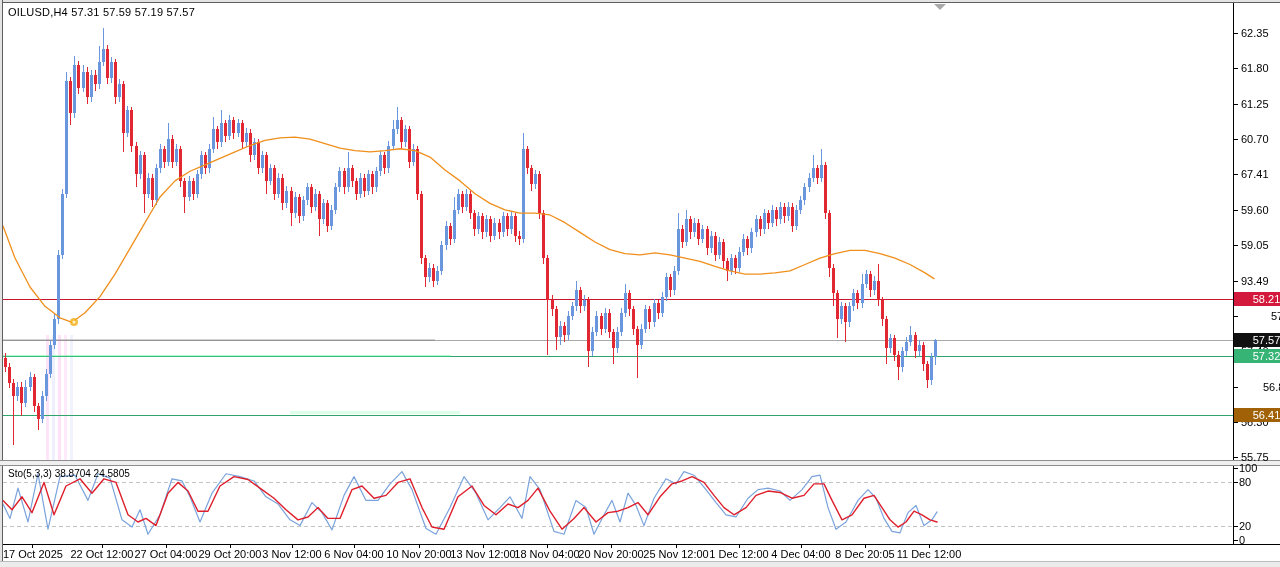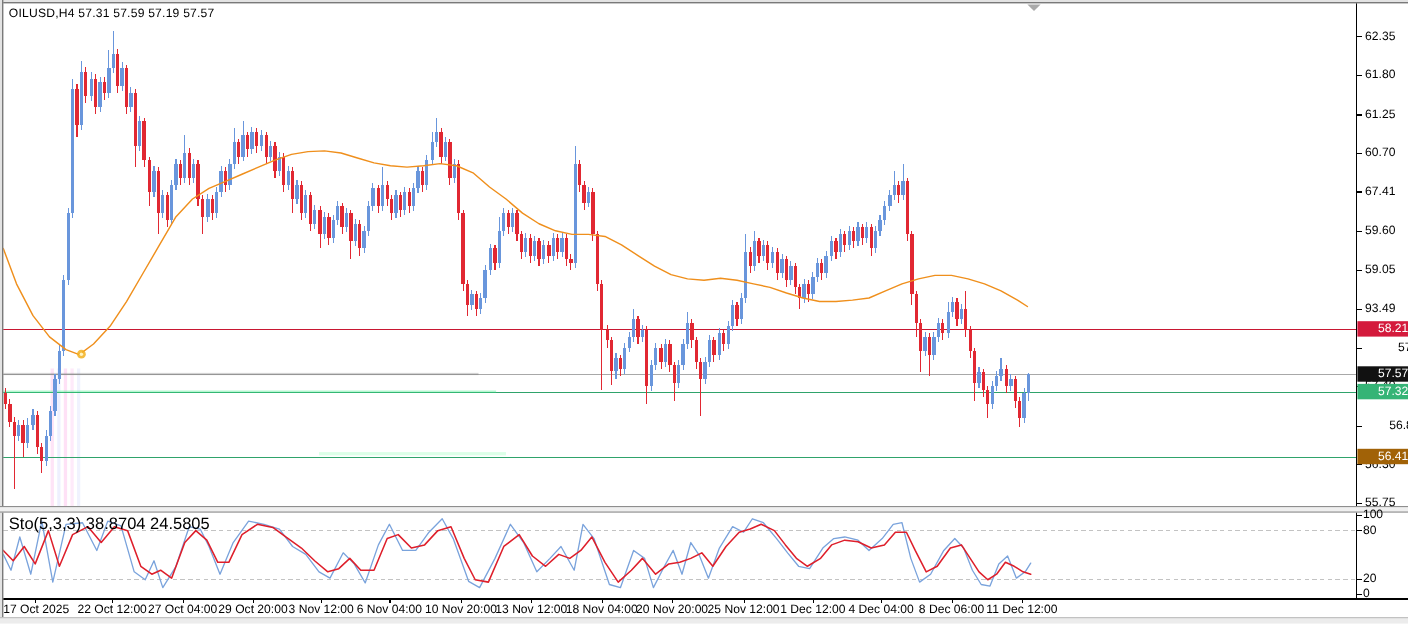--- a/index.html
+++ b/index.html
@@ -1,20 +1,20 @@
 <!DOCTYPE html>
 <html><head>
 <meta charset="utf-8">
 <style>
   html,body{margin:0;padding:0;background:#fff;}
   #root{position:relative;width:1280px;height:567px;background:#fff;overflow:hidden;
         font-family:"Liberation Sans","DejaVu Sans",sans-serif;}
   #cv{position:absolute;left:0;top:0;}
   .qline{position:absolute;left:8px;top:6px;font-size:11px;color:#000;letter-spacing:.2px;}
-  .sto-lbl{position:absolute;left:8px;top:468px;font-size:15px;color:#000;}
+  .sto-lbl{position:absolute;left:8px;top:468px;font-size:10px;color:#000;}
   #sep{position:absolute;left:0;top:460px;width:1280px;height:4px;background:#efefef;
        border-top:1px solid #8e8e8e;border-bottom:1px solid #8e8e8e;}
   #topframe{position:absolute;left:0;top:0;width:1280px;height:2px;background:#e3e3e3;border-bottom:1px solid #5f5f5f;}
   #leftframe{position:absolute;left:0;top:0;width:2px;height:561px;background:#e3e3e3;border-right:1px solid #5f5f5f;}
   #bottomstrip{position:absolute;left:0;top:561px;width:1280px;height:6px;background:#ececec;border-top:1px solid #bdbdbd;}
   .ptick{position:absolute;left:1241px;font-size:11px;color:#000;height:12px;line-height:12px;}
   .stick{position:absolute;left:1239px;font-size:11px;color:#000;height:12px;line-height:12px;}
   .dlab{position:absolute;top:548px;font-size:11px;color:#000;height:12px;line-height:12px;white-space:nowrap;}
   .badge{position:absolute;left:1234px;width:65px;height:14px;font-size:11px;line-height:14px;
          color:#fff;text-align:center;}
@@ -575,21 +575,21 @@
       <div class="dlab" style="left: 230px; transform: translateX(-50%);">29 Oct 20:00</div>
       <div class="dlab" style="left: 292px; transform: translateX(-50%);">3 Nov 12:00</div>
       <div class="dlab" style="left: 354px; transform: translateX(-50%);">6 Nov 04:00</div>
       <div class="dlab" style="left: 419px; transform: translateX(-50%);">10 Nov 20:00</div>
       <div class="dlab" style="left: 483px; transform: translateX(-50%);">13 Nov 12:00</div>
       <div class="dlab" style="left: 547px; transform: translateX(-50%);">18 Nov 04:00</div>
       <div class="dlab" style="left: 611px; transform: translateX(-50%);">20 Nov 20:00</div>
       <div class="dlab" style="left: 676px; transform: translateX(-50%);">25 Nov 12:00</div>
       <div class="dlab" style="left: 739px; transform: translateX(-50%);">1 Dec 12:00</div>
       <div class="dlab" style="left: 801px; transform: translateX(-50%);">4 Dec 04:00</div>
-      <div class="dlab" style="left: 865px; transform: translateX(-50%);">8 Dec 06:00</div>
+      <div class="dlab" style="left: 865px; transform: translateX(-50%);">8 Dec 20:05</div>
       <div class="dlab" style="left: 929px; transform: translateX(-50%);">11 Dec 12:00</div>
     </div>
   <div id="badges">
       <div class="badge" style="top: 292px; background: rgb(212, 26, 60);">58.21</div>
       <div class="badge" style="top: 333px; background: rgb(17, 17, 17);">57.57</div>
       <div class="badge" style="top: 349px; background: rgb(53, 180, 118);">57.32</div>
       <div class="badge" style="top: 408px; background: #a16207;">56.41</div>
     </div>
 </div>
 

